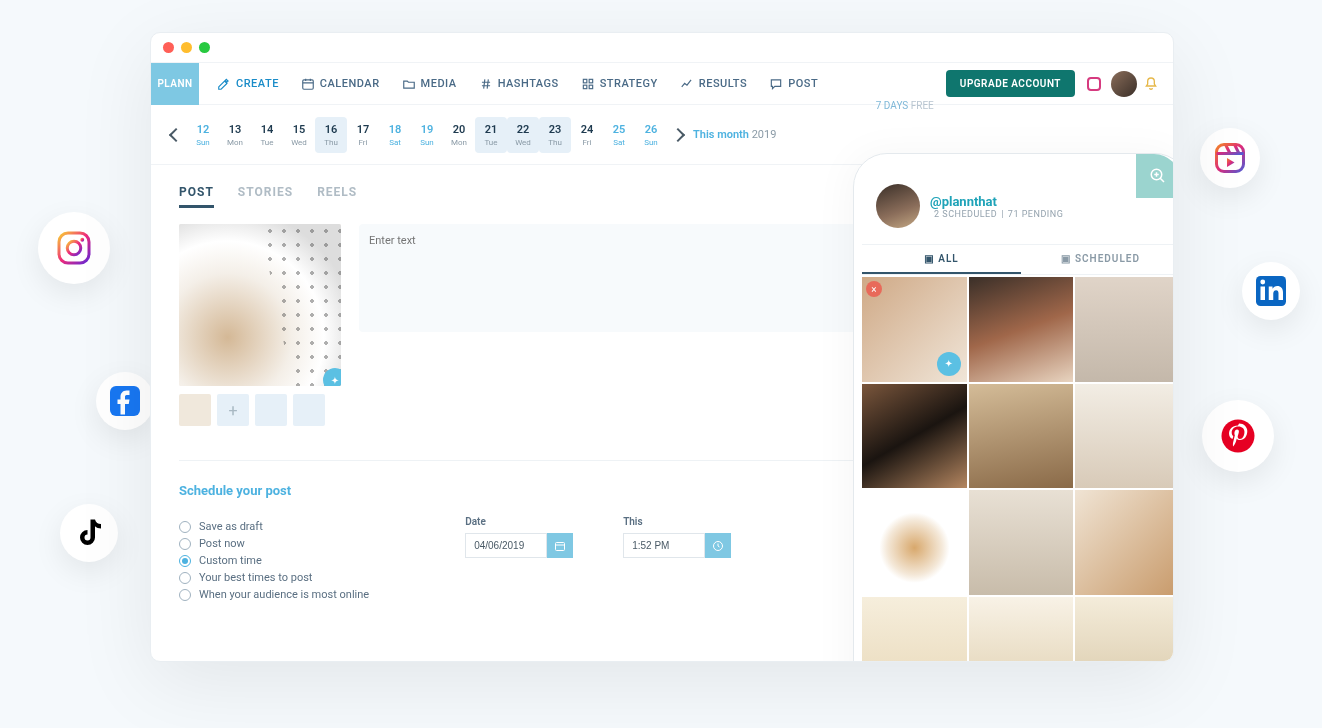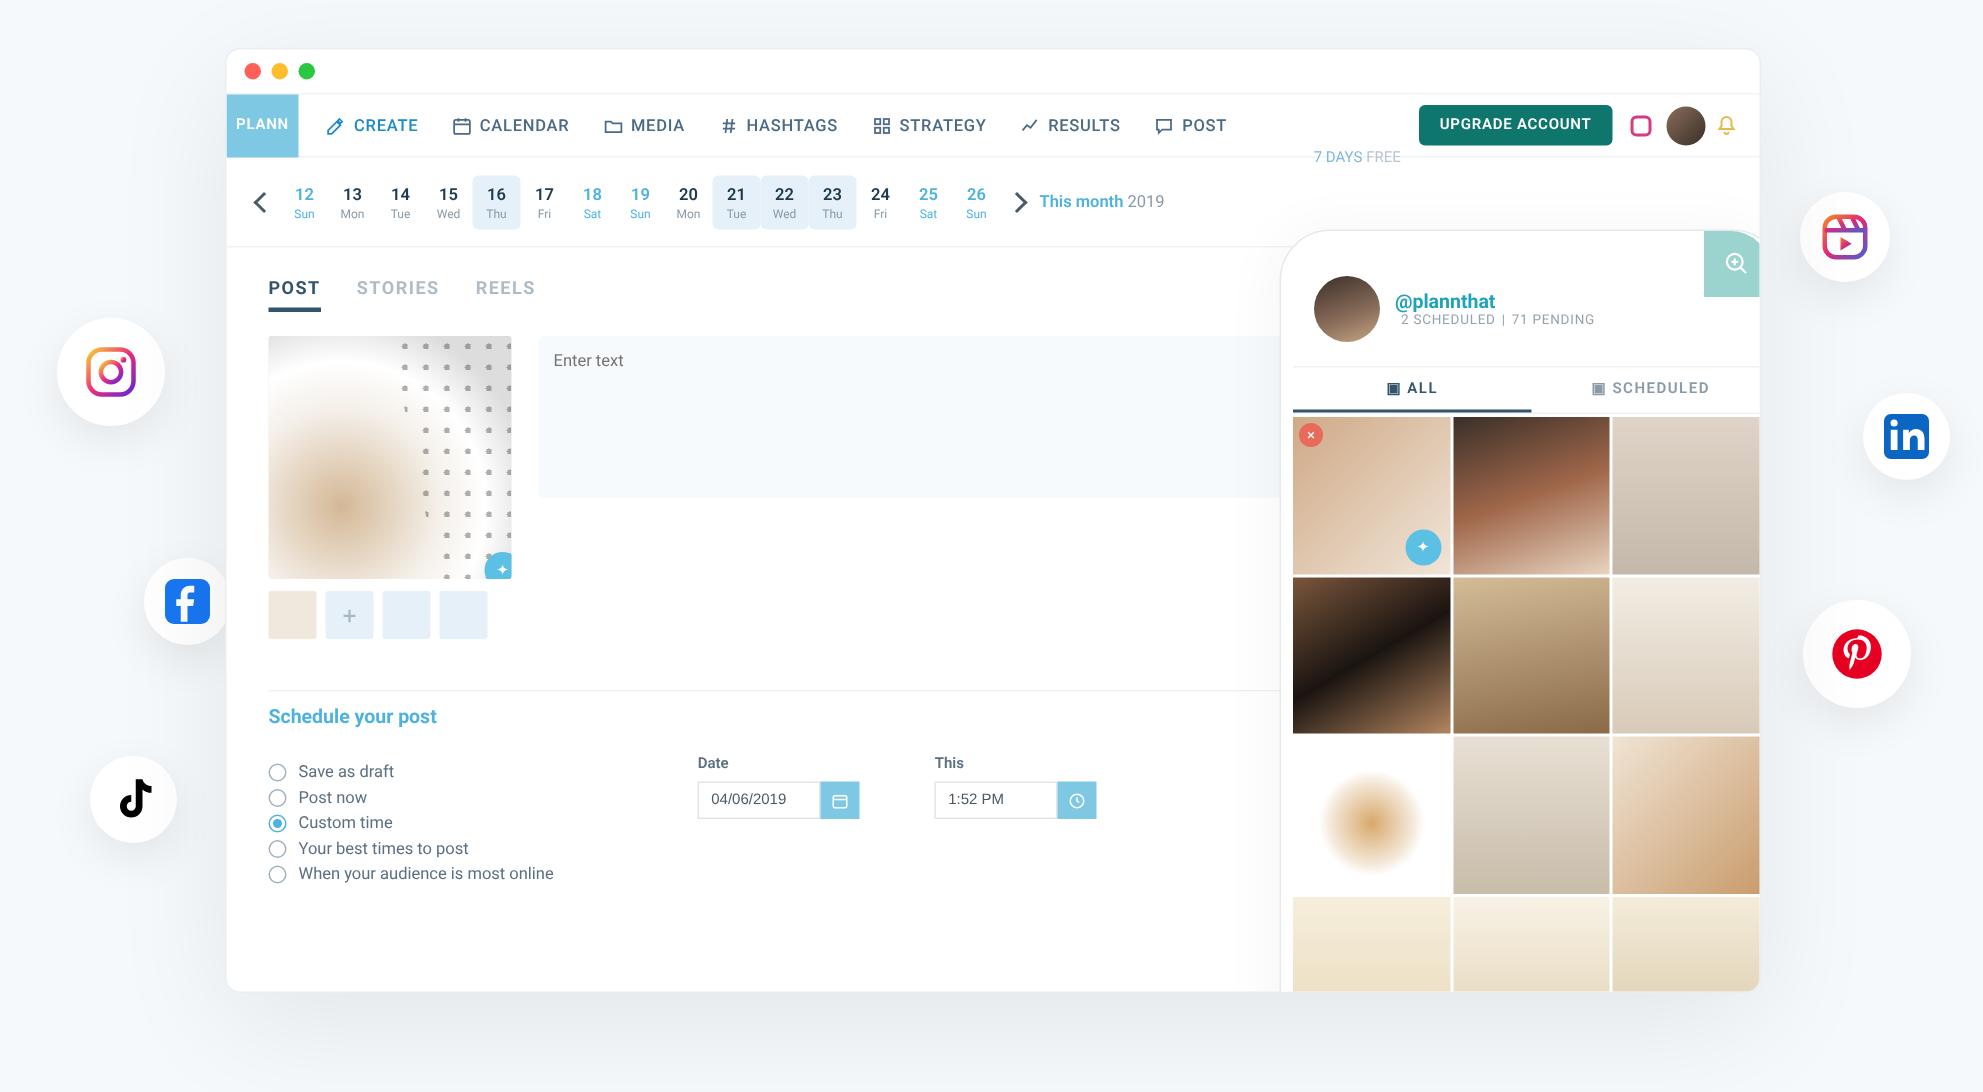--- a/index.html
+++ b/index.html
@@ -57,21 +57,21 @@
 .thumbs { display: flex; gap: 6px; margin-top: 8px; }
 .thumb { width: 32px; height: 32px; background: #e6f0f8; border-radius: 2px; display:flex; align-items:center; justify-content:center; }
 .thumb.img { background: #f0e8dc; }
 .thumb.add { color:#a8b8c2; font-size:16px; cursor:pointer; }
 
 .textarea-box { flex: 1; }
 .caption { width: 100%; height: 108px; border: none; background: #f7fafc; border-radius: 4px; padding: 10px; font-size: 11px; color: #a0abb4; resize: none; font-family: inherit; }
 .counters { display:flex; justify-content:flex-end; gap:14px; margin-top: 8px; font-size:10px; color:#8fa0ad; align-items:center; }
 .counters .cico { width:16px;height:16px;border-radius:50%;background:#7fc8e3;display:inline-flex;align-items:center;justify-content:center;color:#fff;font-size:8px; }
 
-.schedule-box { margin-top: 34px; border-top: 1px solid #eef2f5; padding-top: 6px; }
+.schedule-box { margin-top: 34px; border-top: 1px solid #eef2f5; padding-top: 18px; }
 .sched-top { display:flex; align-items:center; }
 .sched-title { color: #4db2e0; font-weight: 700; font-size: 13px; }
 .sched-badge { margin-left:auto; background:#b6ccea; color:#fff; font-size:10px; padding:6px 10px; border-radius:3px; }
 .sched-body { display:flex; gap:60px; margin-top:14px; }
 .radios { font-size:11px; color:#5a6f82; }
 .radio-row { display:flex; align-items:center; gap:8px; margin:4px 0; cursor:pointer; }
 .radio { width:12px; height:12px; border-radius:50%; border:1px solid #a0b2c0; position:relative; }
 .radio.sel { border-color:#4db2e0; }
 .radio.sel::after { content:''; position:absolute; inset:2px; border-radius:50%; background:#4db2e0; }
 .dt { font-size:10px;margin-left:36px; }

